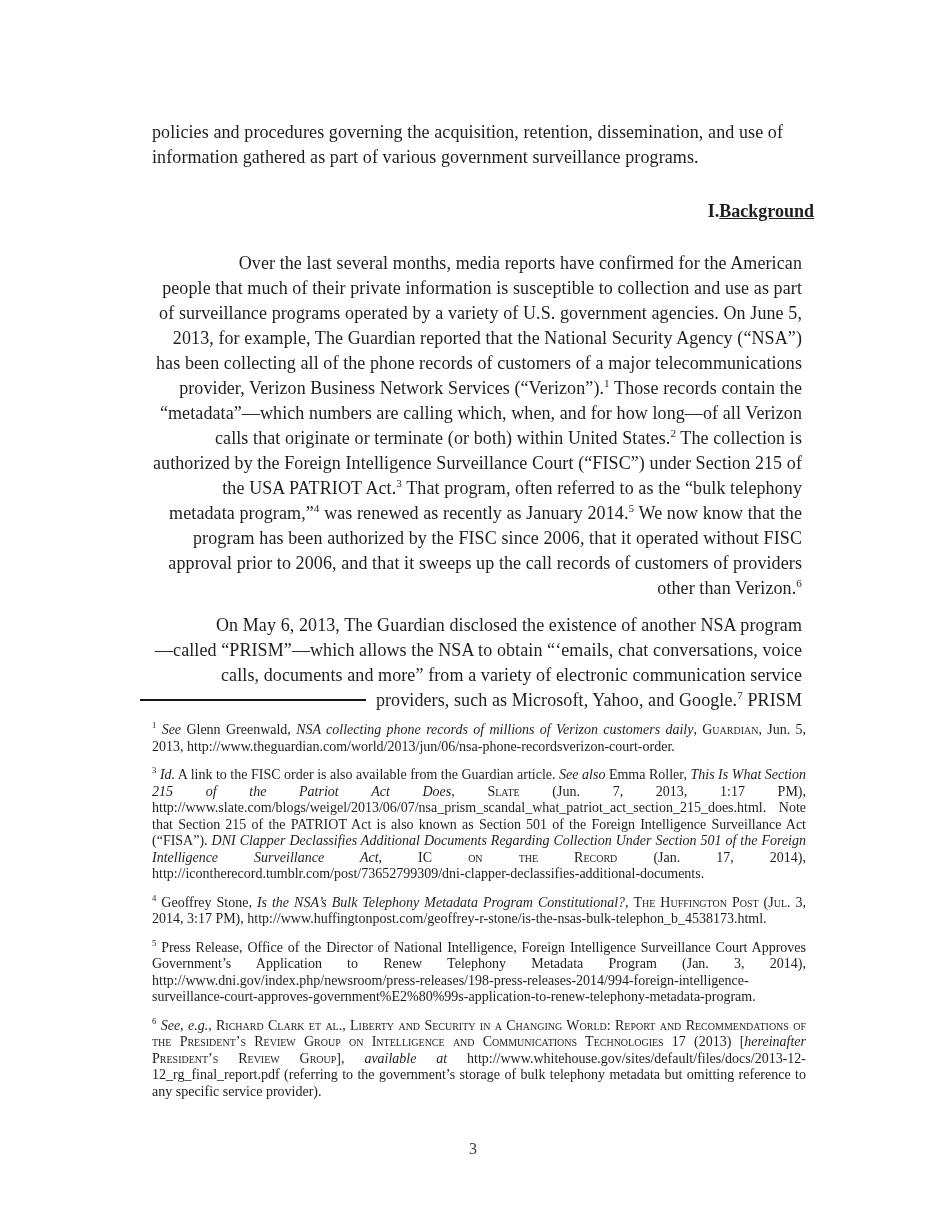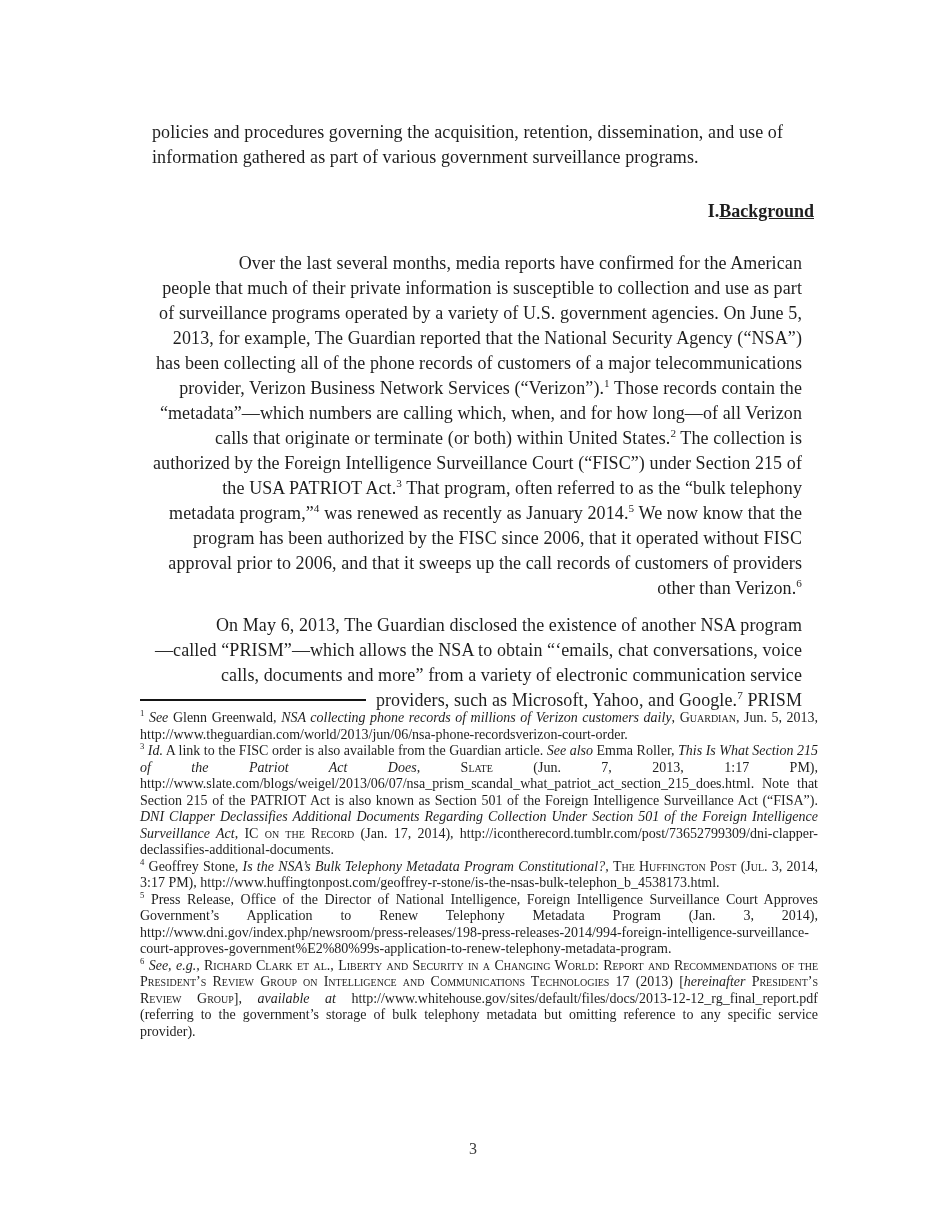--- a/index.html
+++ b/index.html
@@ -51,21 +51,21 @@
   .footnotes {
     position: absolute;
     left: 140px;
     top: 710px;
     width: 678px;
     font-size: 14px;
     line-height: 16.5px;
     text-align: justify;
   }
   .footnotes p {
-    margin: 0;
+    margin: 12px;
     overflow-wrap: break-word;
   }
   .sup {
     vertical-align: super;
     font-size: 0.62em;
     line-height: 0;
   }
   .it { font-style: italic; }
   .sc { font-variant: small-caps; }
   .page-number {

